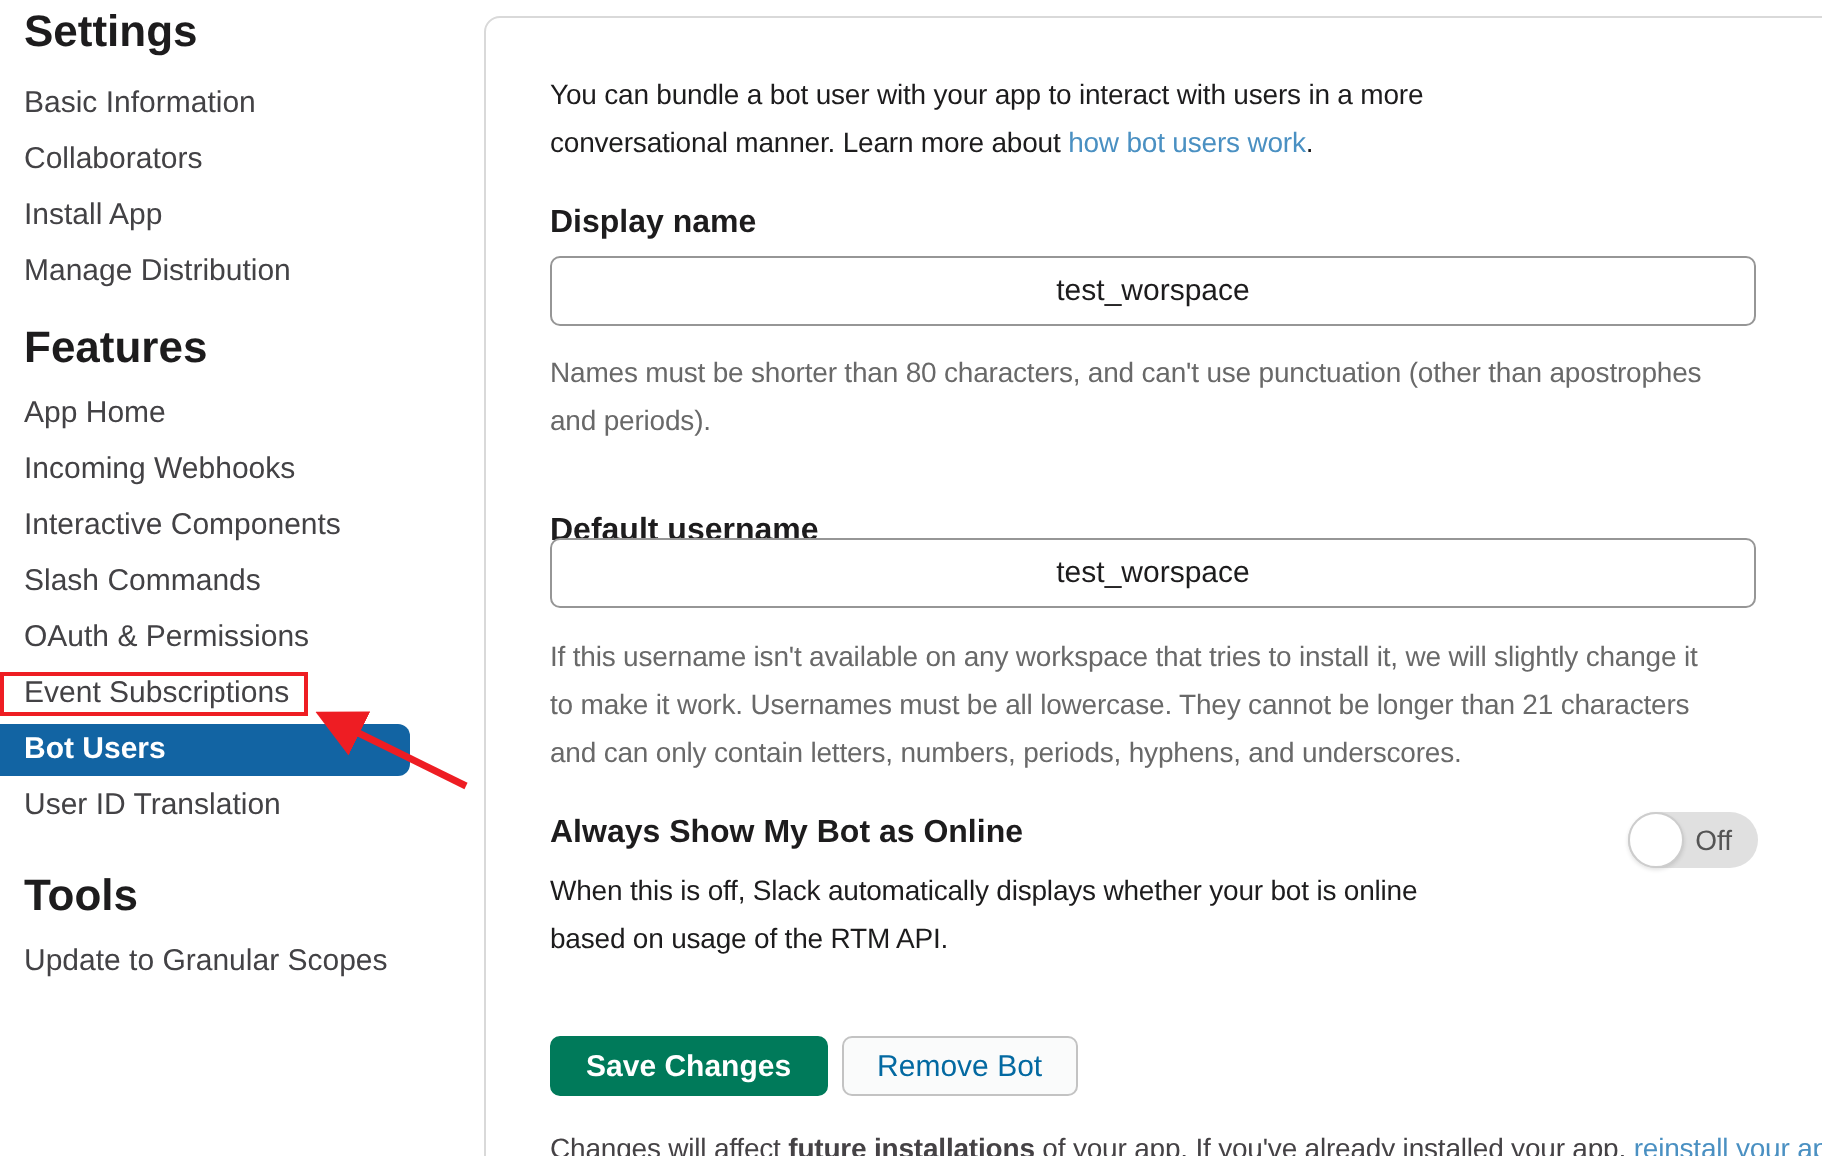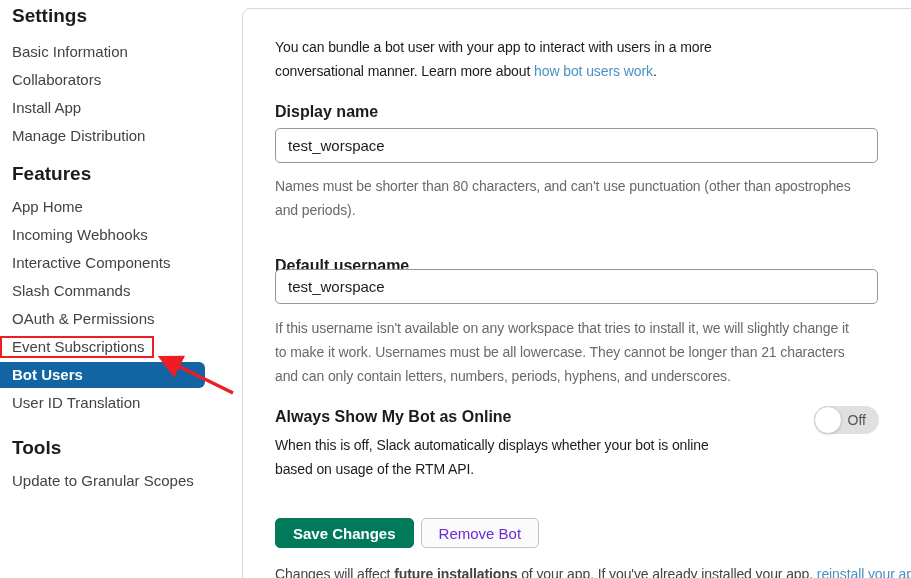--- a/index.html
+++ b/index.html
@@ -6,21 +6,21 @@
   html,body { margin:0; padding:0; }
   body {
     width:911px; height:578px; position:relative; overflow:hidden;
     background:#ffffff; color:#1d1c1d;
     font-family:"Liberation Sans", sans-serif;
   }
 
   
   .sidebar { position:absolute; left:0; top:0; width:242px; height:578px; background:#fff; }
   .sb-heading {
-    padding-left:12px; font-size:19px; font-weight:bold; line-height:22px; color:#1d1c1d;
+    padding-left:12px; font-size:22px; font-weight:bold; line-height:22px; color:#1d1c1d;
   }
   .sb-heading.settings { margin-top:5px; }
   .sb-heading.features { margin-top:13px; }
   .sb-heading.tools    { margin-top:20px; }
   .sb-list { margin-top:11px; }
   .sb-list.features-list, .sb-list.tools-list { margin-top:8px; }
   .sb-item {
     padding-left:12px; font-size:15px; height:28px; line-height:28px;
     color:#434245; white-space:nowrap; cursor:pointer;
   }
@@ -48,21 +48,21 @@
   .para { font-size:14px; line-height:24px; letter-spacing:-0.1px; white-space:pre-line; }
   .intro { left:32px; top:26px; width:580px; color:#1d1c1d; }
   .link { color:#4a90c2; cursor:pointer; }
   .field-label { position:absolute; left:32px; font-size:16px; font-weight:bold; color:#1d1c1d; }
   .lbl-display  { top:94px; }
   .lbl-username { top:248px; }
   .lbl-online   { top:399px; }
   .text-input {
     position:absolute; left:32px; width:603px; height:35px;
     border:1px solid #969696; border-radius:5px; background:#fff;
-    font-family:inherit; font-size:15px; color:#1d1c1d; padding:0 12px;
+    font-family:inherit; font-size:15px; color:#1d1c1d; padding:0 12px;text-align:center;
   }
   .input-display  { top:119px; }
   .input-username { top:260px; }
   .help { color:#696969; left:32px; }
   .help-display  { top:165px; width:640px; }
   .help-username { top:307px; width:640px; }
   .help-online   { top:424px; width:540px; color:#1d1c1d; }
 
   
   .toggle {
@@ -78,21 +78,21 @@
     font-size:14px; color:#545454;margin-left:12px;
   }
 
   
   .btn-row { position:absolute; left:32px; top:509px; display:flex; gap:7px; }
   .btn {
     height:30px; border-radius:5px; font-size:15px; padding:0 17px;
     display:flex; align-items:center; cursor:pointer; font-family:inherit; white-space:nowrap;
   }
   .btn-primary { background:#007a5a; border:1px solid #007a5a; color:#fff; font-weight:bold; }
-  .btn-secondary { background:#fafbfb; border:1px solid #c3c3c3; color:#6d28d9; font-weight:normal; }
+  .btn-secondary { background:#fafbfb; border:1px solid #c3c3c3; color:#0369a1; font-weight:normal; }
 
   .footer-note { left:32px; top:553px; width:648px; color:#454245; white-space:normal; }
   .footer-note .bold { font-weight:bold; }
 </style>
 </head>
 <body>
 
 <div class="sidebar">
 
   <div class="sb-heading settings">Settings</div>

